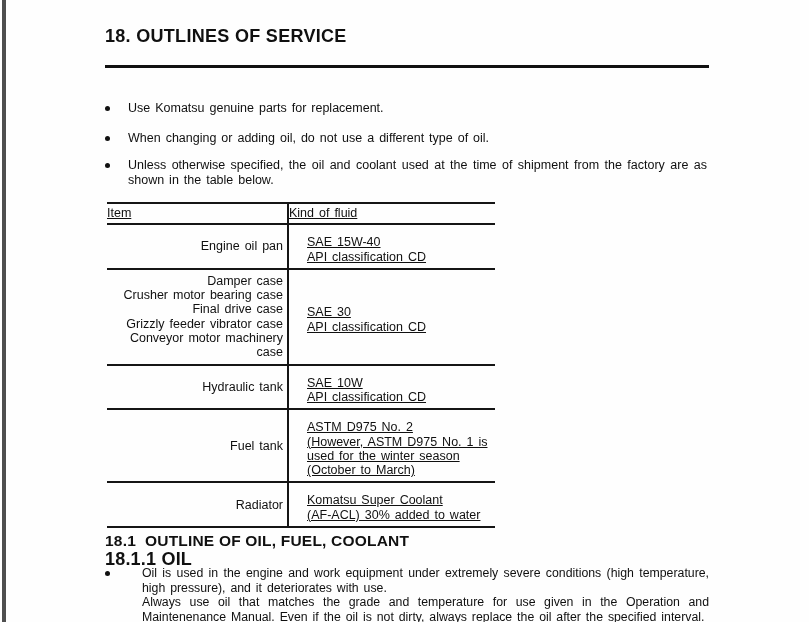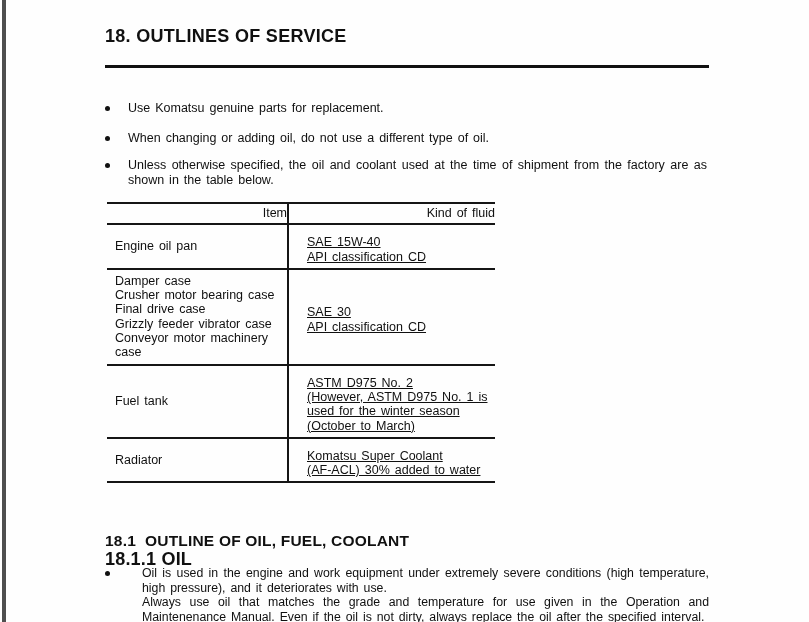--- a/index.html
+++ b/index.html
@@ -39,22 +39,22 @@
     border-collapse:collapse; table-layout:fixed;
   }
   .fluids-table, .fluids-table tr { border-color:#151515; }
   .fluids-table tr { border-bottom:2px solid #151515; }
   .fluids-table tr.thead { border-top:2px solid #151515; }
   .fluids-table td, .fluids-table th {
     font-size:12.5px; line-height:14.3px; font-weight:normal;
     vertical-align:middle; white-space:pre-line; word-spacing:1.5px;
   }
   .fluids-table .col-item { width:181px; border-right:2px solid #151515; }
-  .fluids-table th { text-align:right; height:20px; padding:2px 0 3px 0; }
-  .fluids-table td.item-cell { padding:4px 4px 4px 8px; }
+  .fluids-table th { text-align:left; height:20px; padding:2px 0 3px 0;text-decoration:underline; }
+  .fluids-table td.item-cell { padding:4px 4px 4px 8px;text-align:right; }
   .fluids-table td.fluid-cell { padding:10px 2px 4px 18px;text-decoration:underline; }
   .r1 td { height:36px; }
   .r2 td { height:95px; }
   .r3 td { height:39px; }
   .r4 td { height:68px; }
   .r5 td { height:37px; }
   .section-heading {
     position:absolute; left:105px; top:532px;
     font-size:15.5px; font-weight:bold; letter-spacing:0.2px; white-space:pre;
   }
@@ -103,20 +103,25 @@
   <tr class="r2">
     <td class="item-cell col-item">Damper case
 Crusher motor bearing case
 Final drive case
 Grizzly feeder vibrator case
 Conveyor motor machinery
 case</td>
     <td class="fluid-cell">SAE 30
 API classification CD</td>
   </tr>
+  <tr class="r3">
+    <td class="item-cell col-item">Hydraulic tank</td>
+    <td class="fluid-cell">SAE 10W
+API classification CD</td>
+  </tr>
   <tr class="r4">
     <td class="item-cell col-item">Fuel tank</td>
     <td class="fluid-cell">ASTM D975 No. 2
 (However, ASTM D975 No. 1 is
 used for the winter season
 (October to March)</td>
   </tr>
   <tr class="r5">
     <td class="item-cell col-item">Radiator</td>
     <td class="fluid-cell">Komatsu Super Coolant

